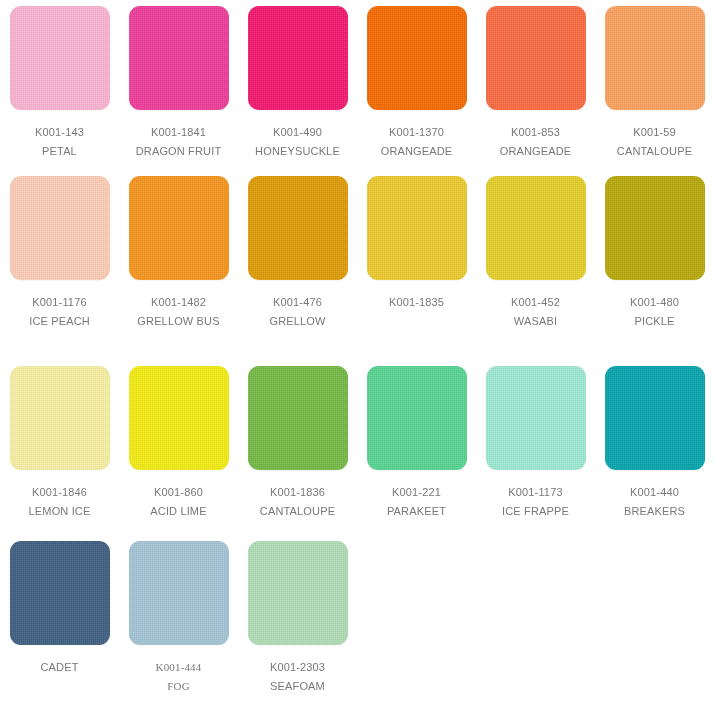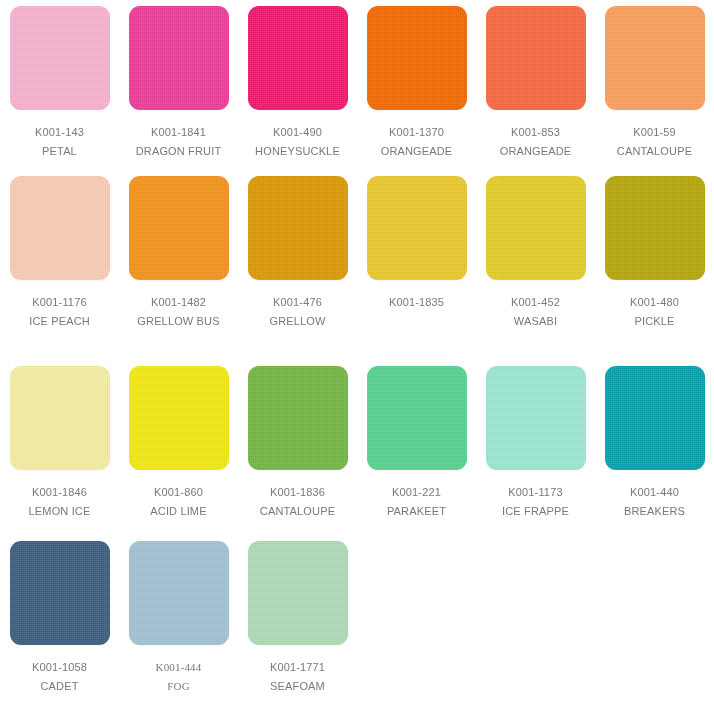--- a/index.html
+++ b/index.html
@@ -201,29 +201,28 @@
       </div><div class="swatch-cell">
         <div class="swatch-chip" style="background: rgb(6, 163, 172);"></div>
         <div class="swatch-caption" style="color: rgb(120, 120, 120);">
           <span class="swatch-code">K001-440</span>
           <span class="swatch-name">BREAKERS</span>
         </div>
       </div></div>
     <div class="row-band row-4"><div class="swatch-cell">
         <div class="swatch-chip" style="background: rgb(63, 94, 128);"></div>
         <div class="swatch-caption" style="color: rgb(120, 120, 120);">
-          <span class="swatch-code">K001-1058</span>
           <span class="swatch-name">CADET</span>
         </div>
       </div><div class="swatch-cell">
         <div class="swatch-chip" style="background: rgb(163, 195, 212);"></div>
         <div class="swatch-caption" style="color: rgb(120, 120, 120); font-family: Liberation Serif, serif;">
           <span class="swatch-code">K001-444</span>
           <span class="swatch-name">FOG</span>
         </div>
       </div><div class="swatch-cell">
         <div class="swatch-chip" style="background: rgb(175, 220, 182);"></div>
         <div class="swatch-caption" style="color: rgb(120, 120, 120);">
-          <span class="swatch-code">K001-1771</span>
+          <span class="swatch-code">K001-2303</span>
           <span class="swatch-name">SEAFOAM</span>
         </div>
       </div></div>
   </div>
 
 </body></html>

